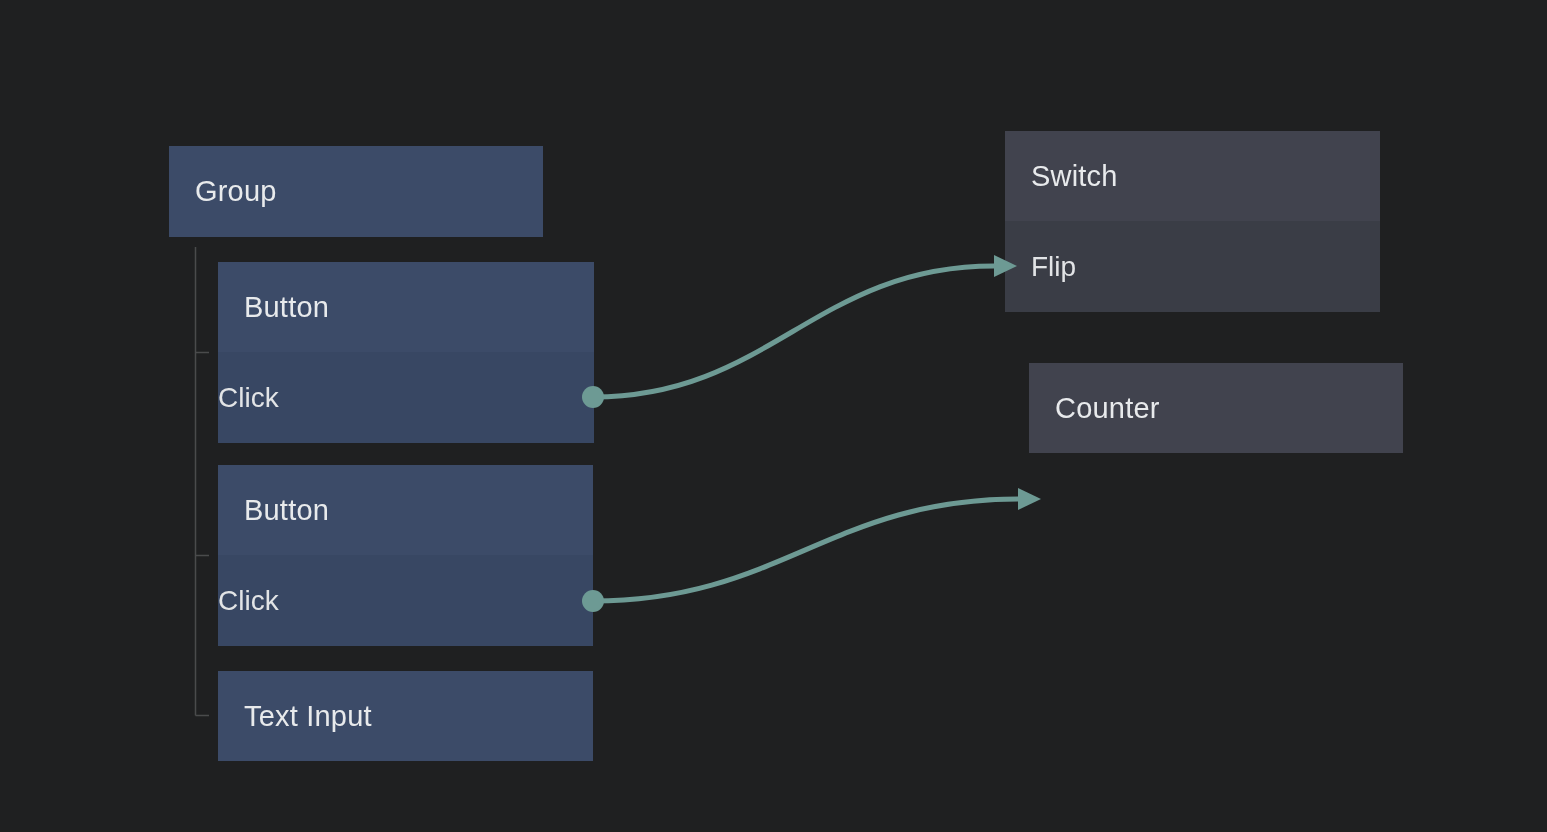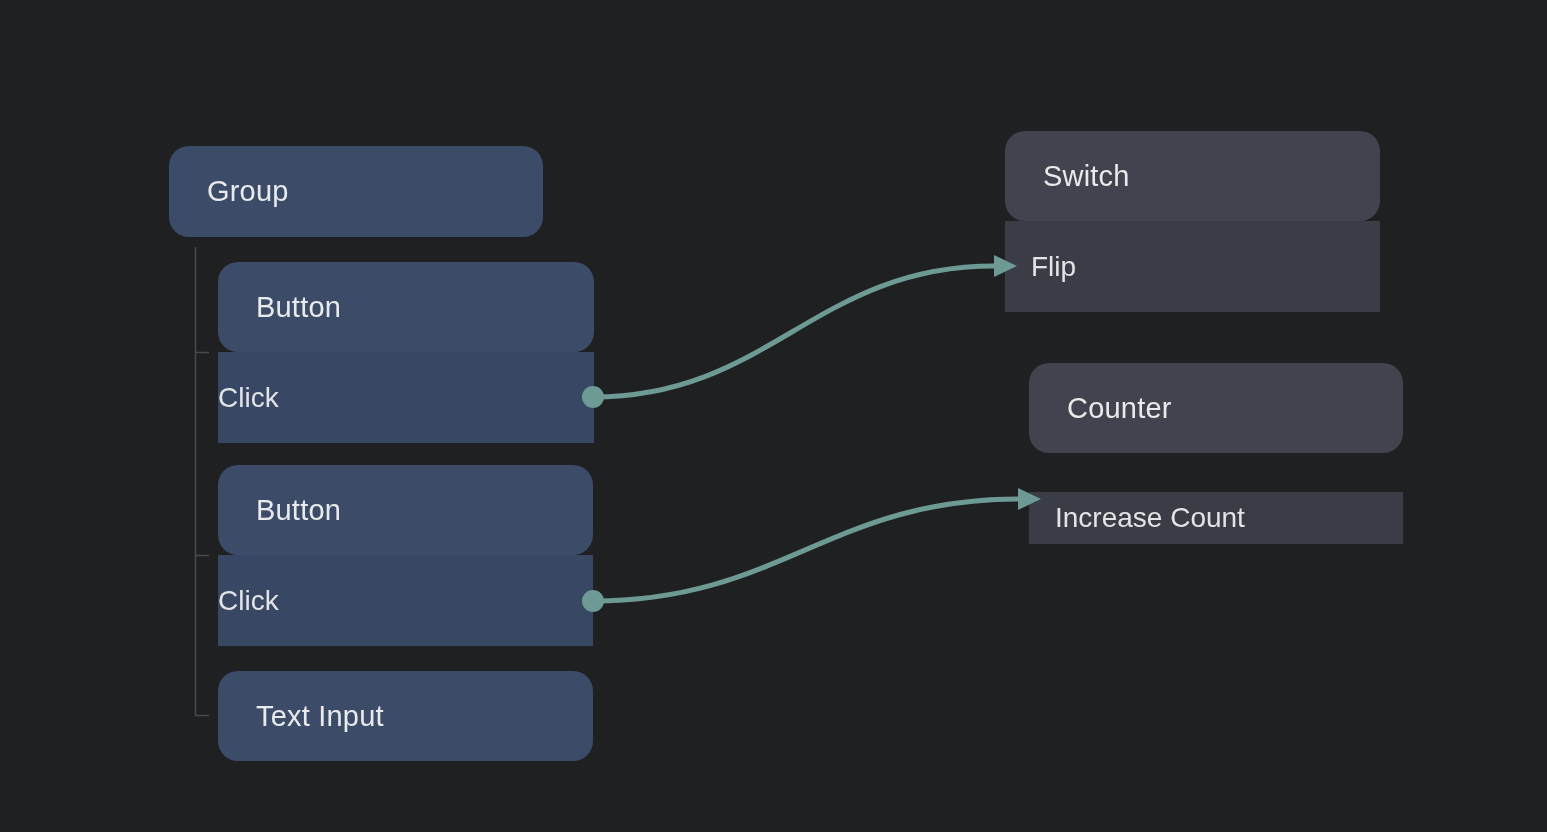--- a/index.html
+++ b/index.html
@@ -18,26 +18,25 @@
   .node {
     position: absolute;
     display: flex;
     flex-direction: column;
     color: #e8eaec;
   }
   .node .hd {
     flex: 0 0 90px;
     display: flex;
     align-items: center;
-    padding-left: 38px;
+    padding-left: 26px;
     font-size: 29px;
     font-weight: 400;
     box-sizing: border-box;
     letter-spacing: 0.2px;
-    border-radius: 20px;
   }
   .node .bd {
     flex: 1 1 auto;
     display: flex;
     align-items: center;
     font-size: 28px;
     color: #e2e4e6;
     box-sizing: border-box;
   }
   .node.single .hd { flex: 1 1 auto; }
@@ -100,23 +99,20 @@
   <div class="node blue single" style="left:218px; top:671px; width:375px; height:90px;">
     <div class="hd">
       <span>Text Input</span>
     </div>
   </div>
 
   <div class="node gray" style="left:1029px; top:363px; width:374px; height:181px;gap:39px;">
     <div class="hd">
       <span>Counter</span>
     </div>
-    <div class="bd port-left">
-      <span>Increase Count</span>
-    </div>
   </div>
 
   <svg class="overlay" viewBox="0 0 1547 832">
     <g>
       <path d="M593 397 C770 397 815 266 994 266" stroke="#6d9a94" stroke-width="5" fill="none"></path>
       <polygon points="994,255 994,277 1017,266" fill="#6d9a94"></polygon>
       <circle cx="593" cy="397" r="11" fill="#6d9a94"></circle>
     </g>
     <g>
       <path d="M593 601 C780 601 830 499 1018 499" stroke="#6d9a94" stroke-width="5" fill="none"></path>

